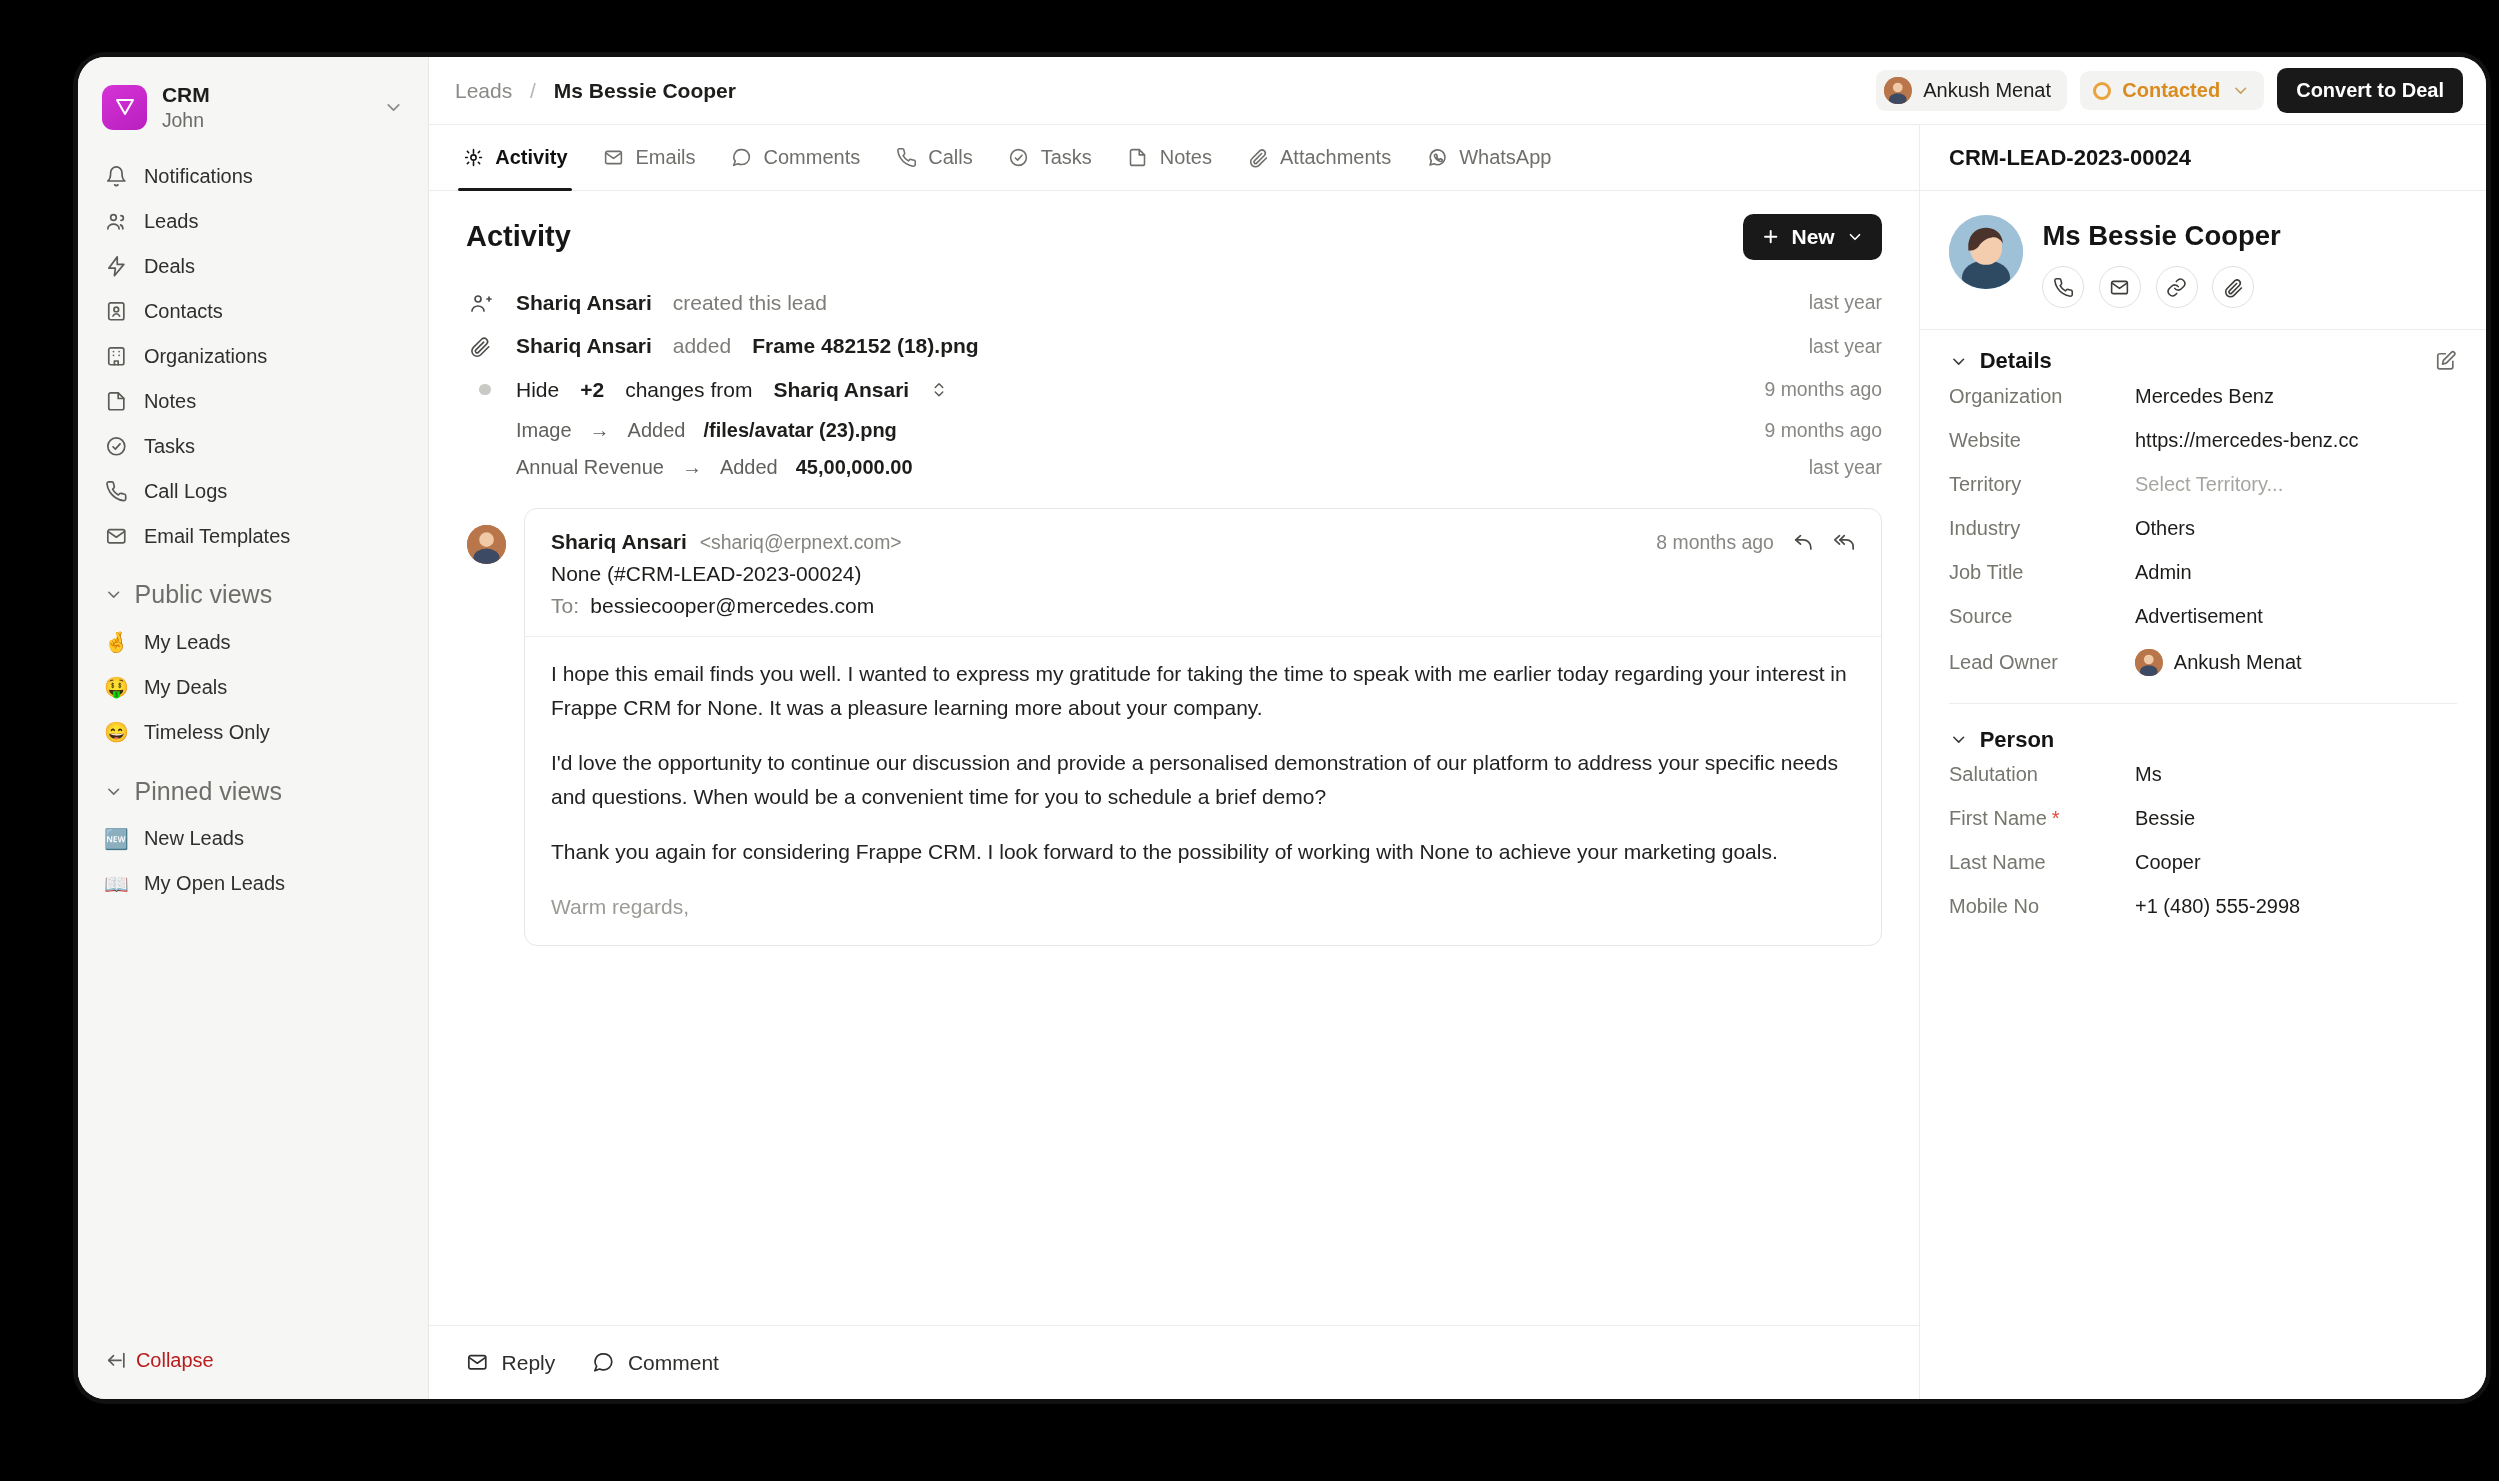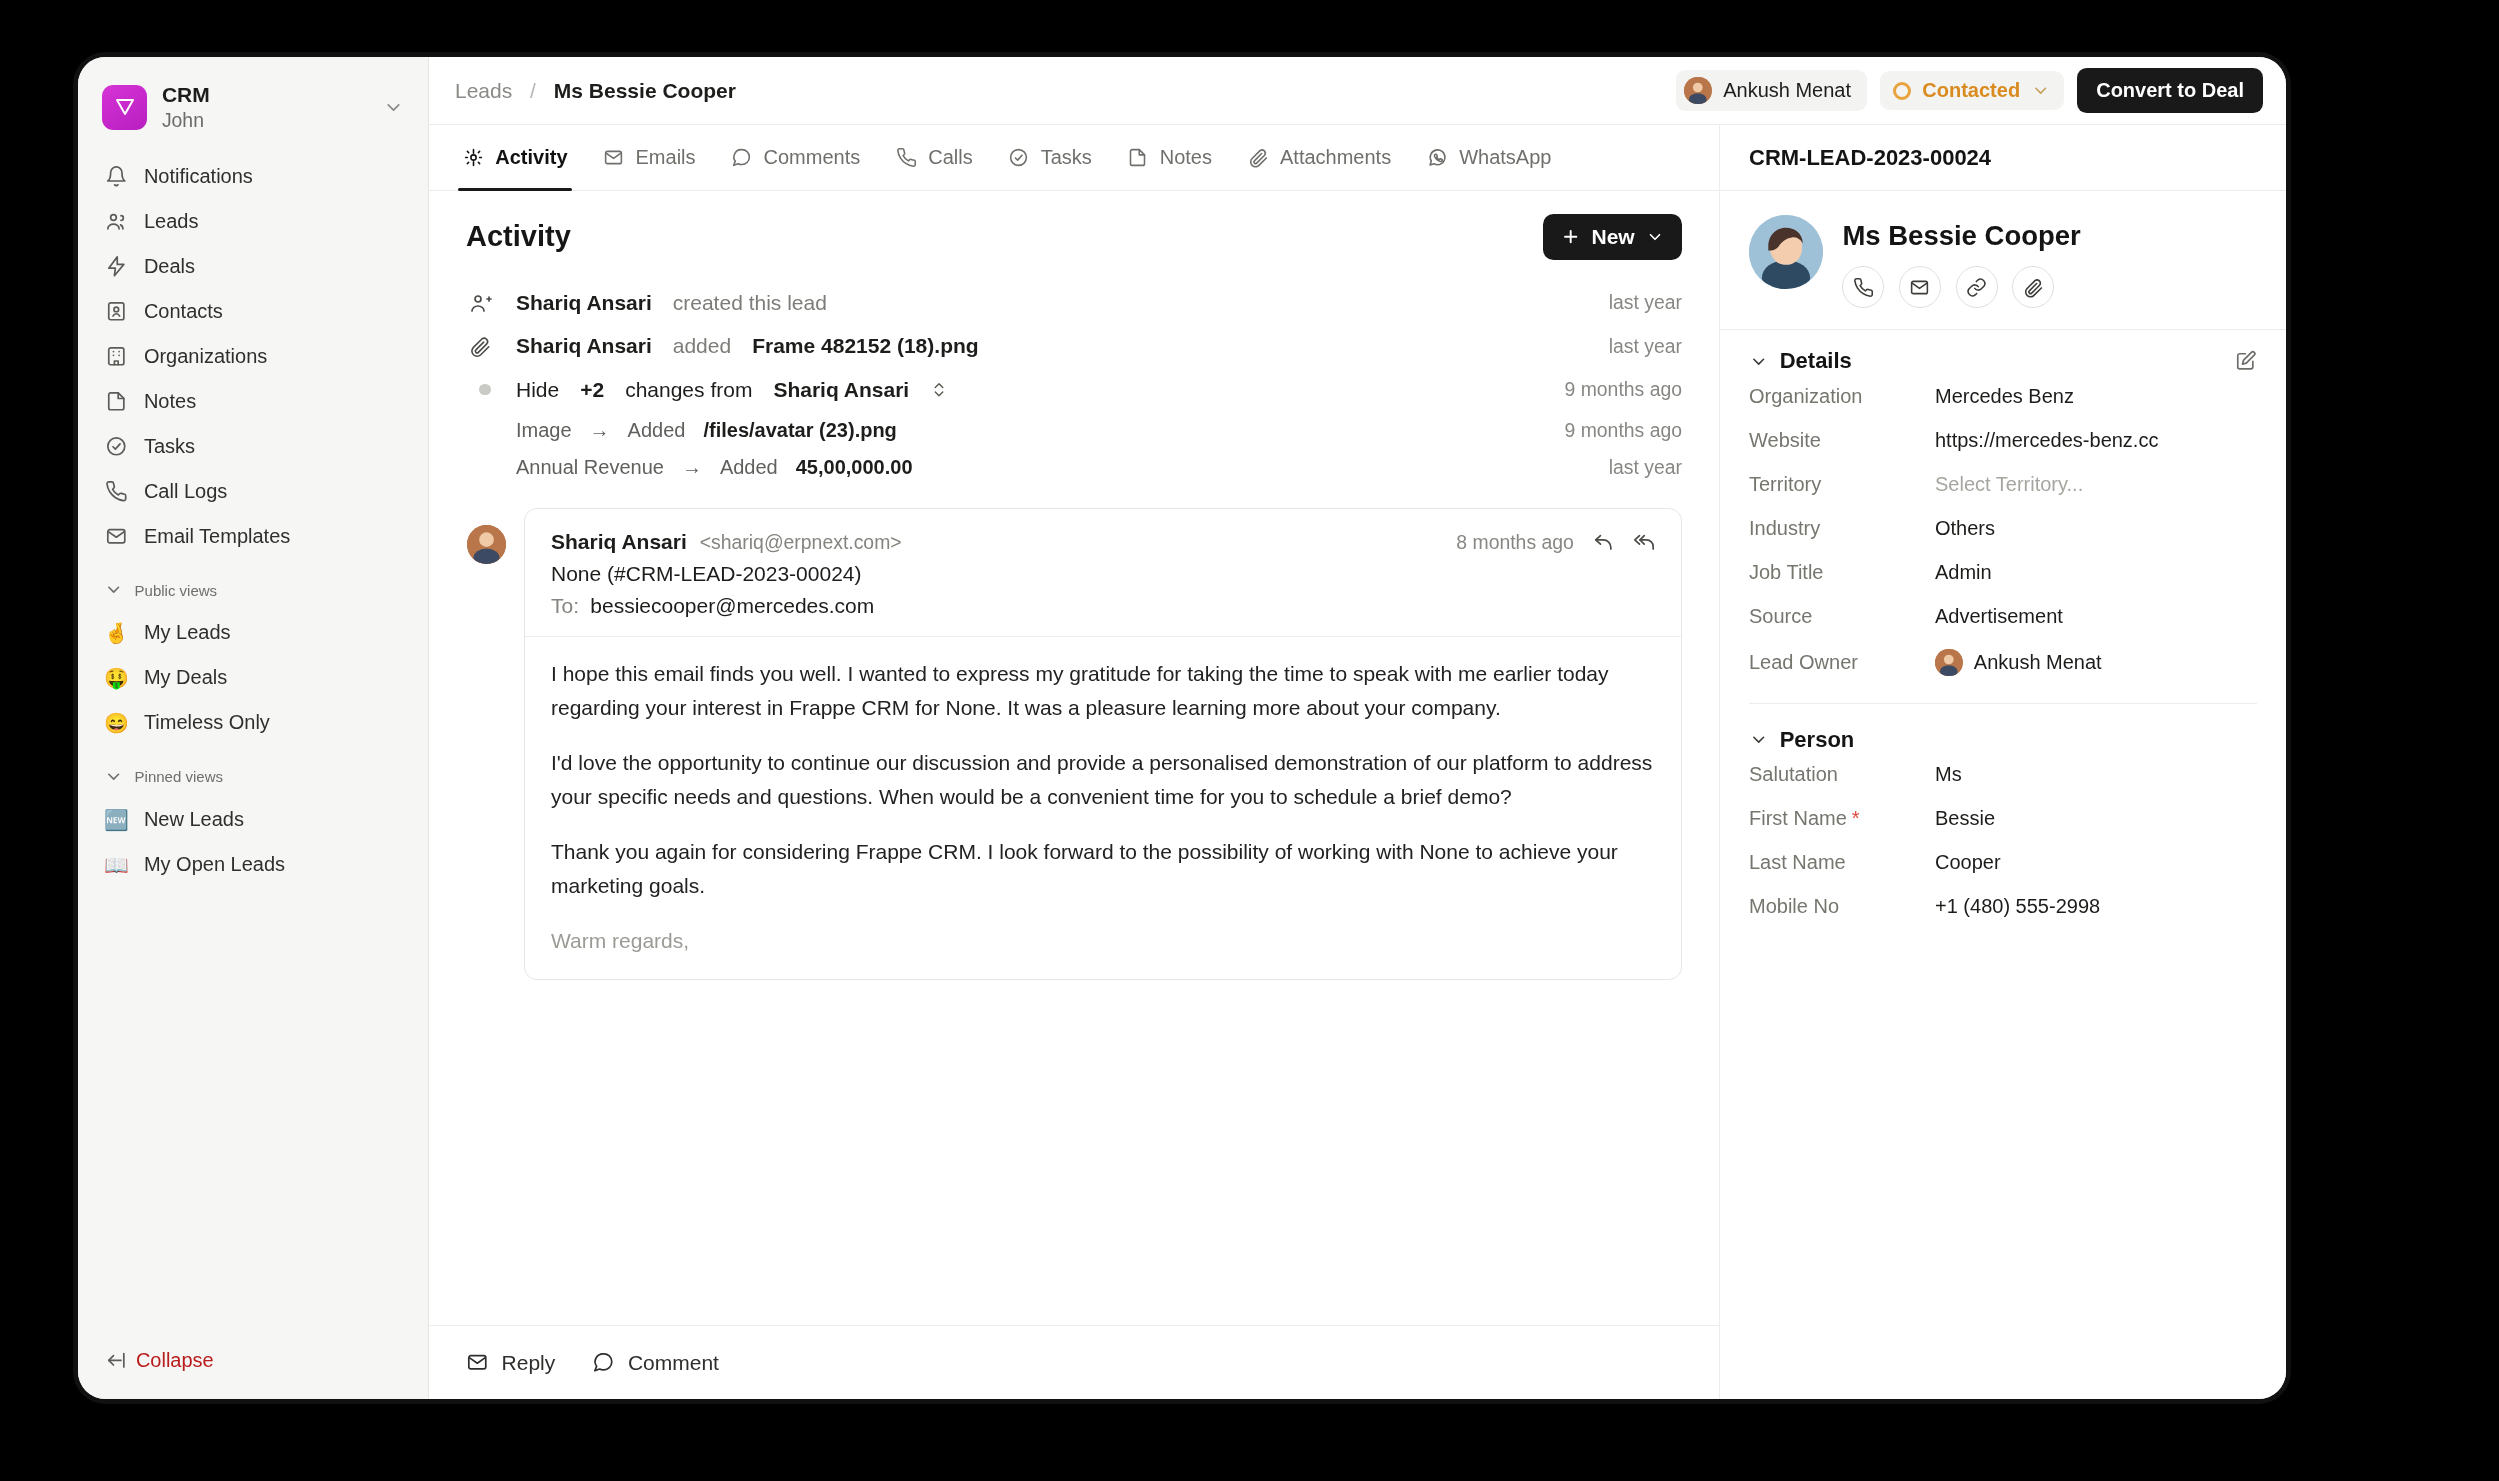--- a/index.html
+++ b/index.html
@@ -5,21 +5,21 @@
   * { box-sizing: border-box; margin: 0; padding: 0; }
   html, body {
     width: 2500px; height: 1481px;
     background: #000;
     font-family: "Liberation Sans", sans-serif;
     overflow: hidden;
   }
   .screen {
     position: absolute;
     left: 78px; top: 57px;
-    width: 2208px; height: 1342px;
+    width: 2408px; height: 1342px;
     background: #ffffff;
     border-radius: 27.5px;
     overflow: hidden;
     display: flex;
     box-shadow: 0 0 0 4.9px #111, 0 24px 65px rgba(0,0,0,.6);
   }
 
   
   .sidebar {
     width: 351px; min-width: 351px;
@@ -46,21 +46,21 @@
   .nav-item {
     display: flex; align-items: center; gap: 16px;
     padding: 10.5px 11.3px; border-radius: 9.7px; cursor: pointer;
     font-size: 20px; color: #2f2f2d;
   }
   .nav-icon { width: 24px; height: 24px; display:flex; align-items:center; justify-content:center; color:#5b5b57; }
 
   .section-head {
     display: flex; align-items: center; gap: 11.3px;
     padding: 10.5px 11.3px; margin-top: 11.3px;
-    font-size: 15px; color: #6e6e6a; cursor: pointer; border-radius: 9.7px;
+    font-size: 25px; color: #6e6e6a; cursor: pointer; border-radius: 9.7px;
   }
 
   .emoji { font-size: 20px; width: 24px; text-align:center; }
 
   .collapse {
     margin-top: auto; margin-bottom: 16px;
     display: flex; align-items: center; gap: 8px;
     padding: 10.5px 11.3px; border-radius: 9.7px;
     font-size: 20px; color: #b91c1c; cursor: pointer;
   }

